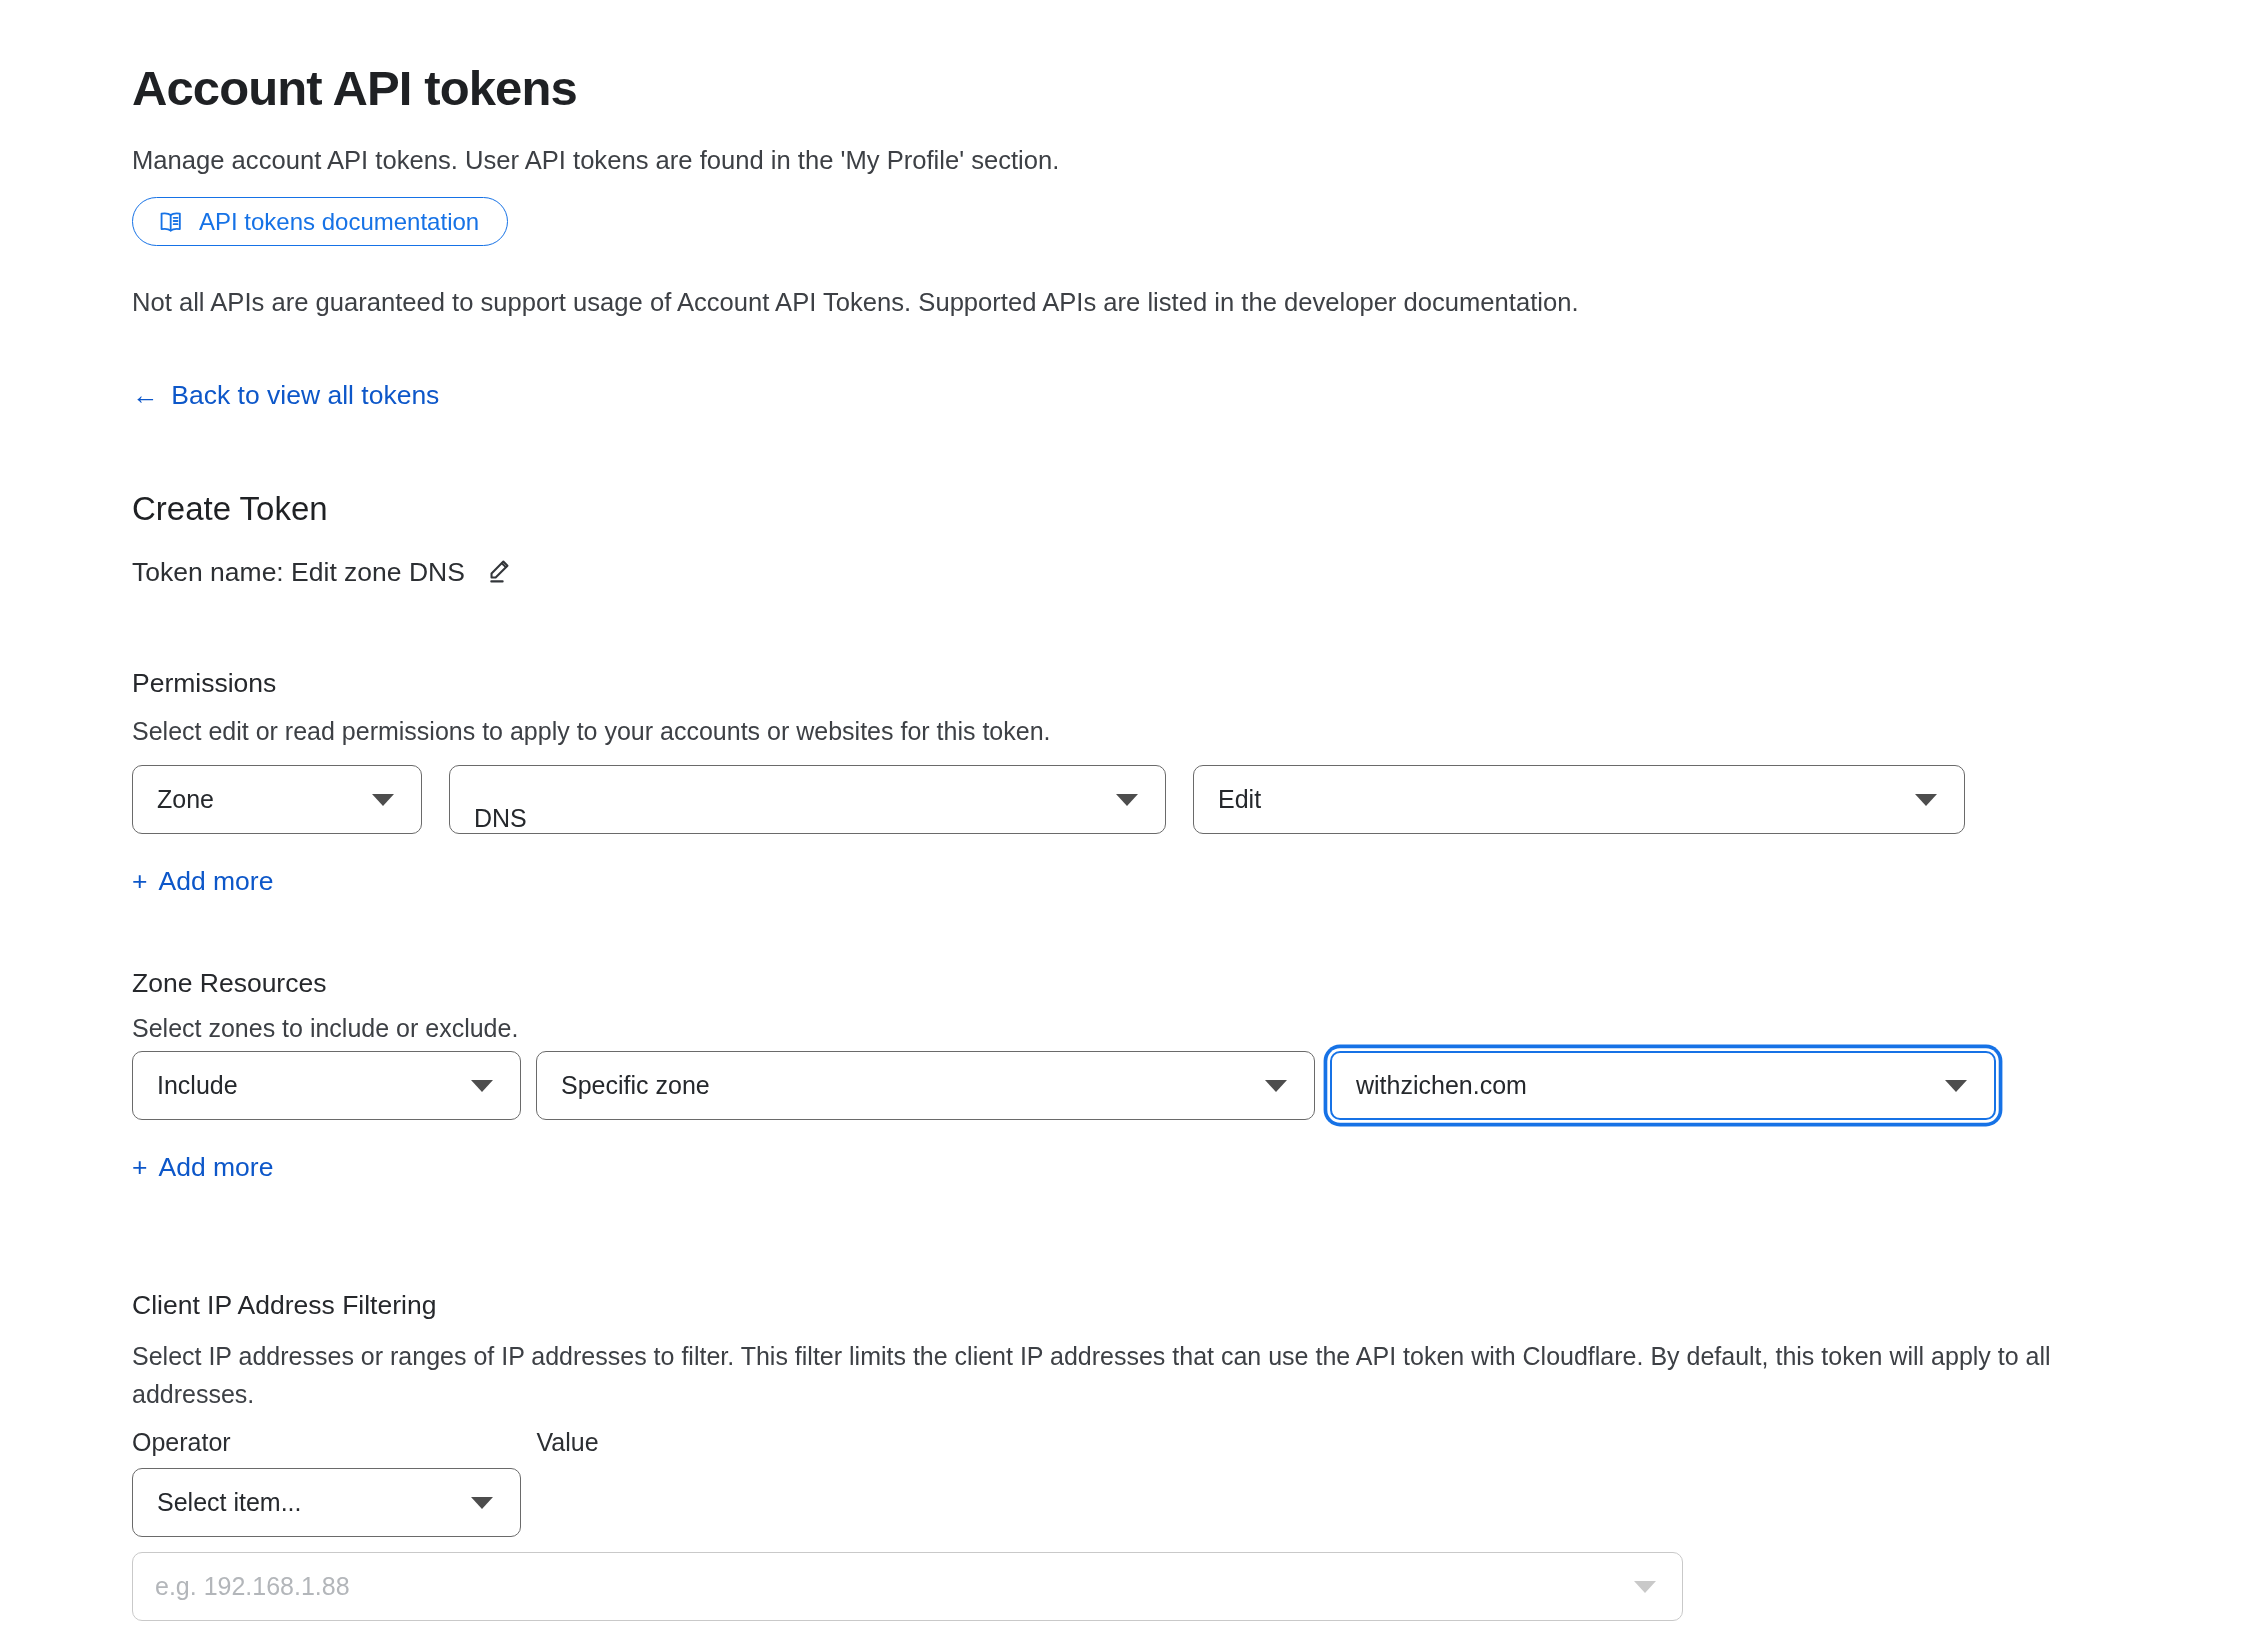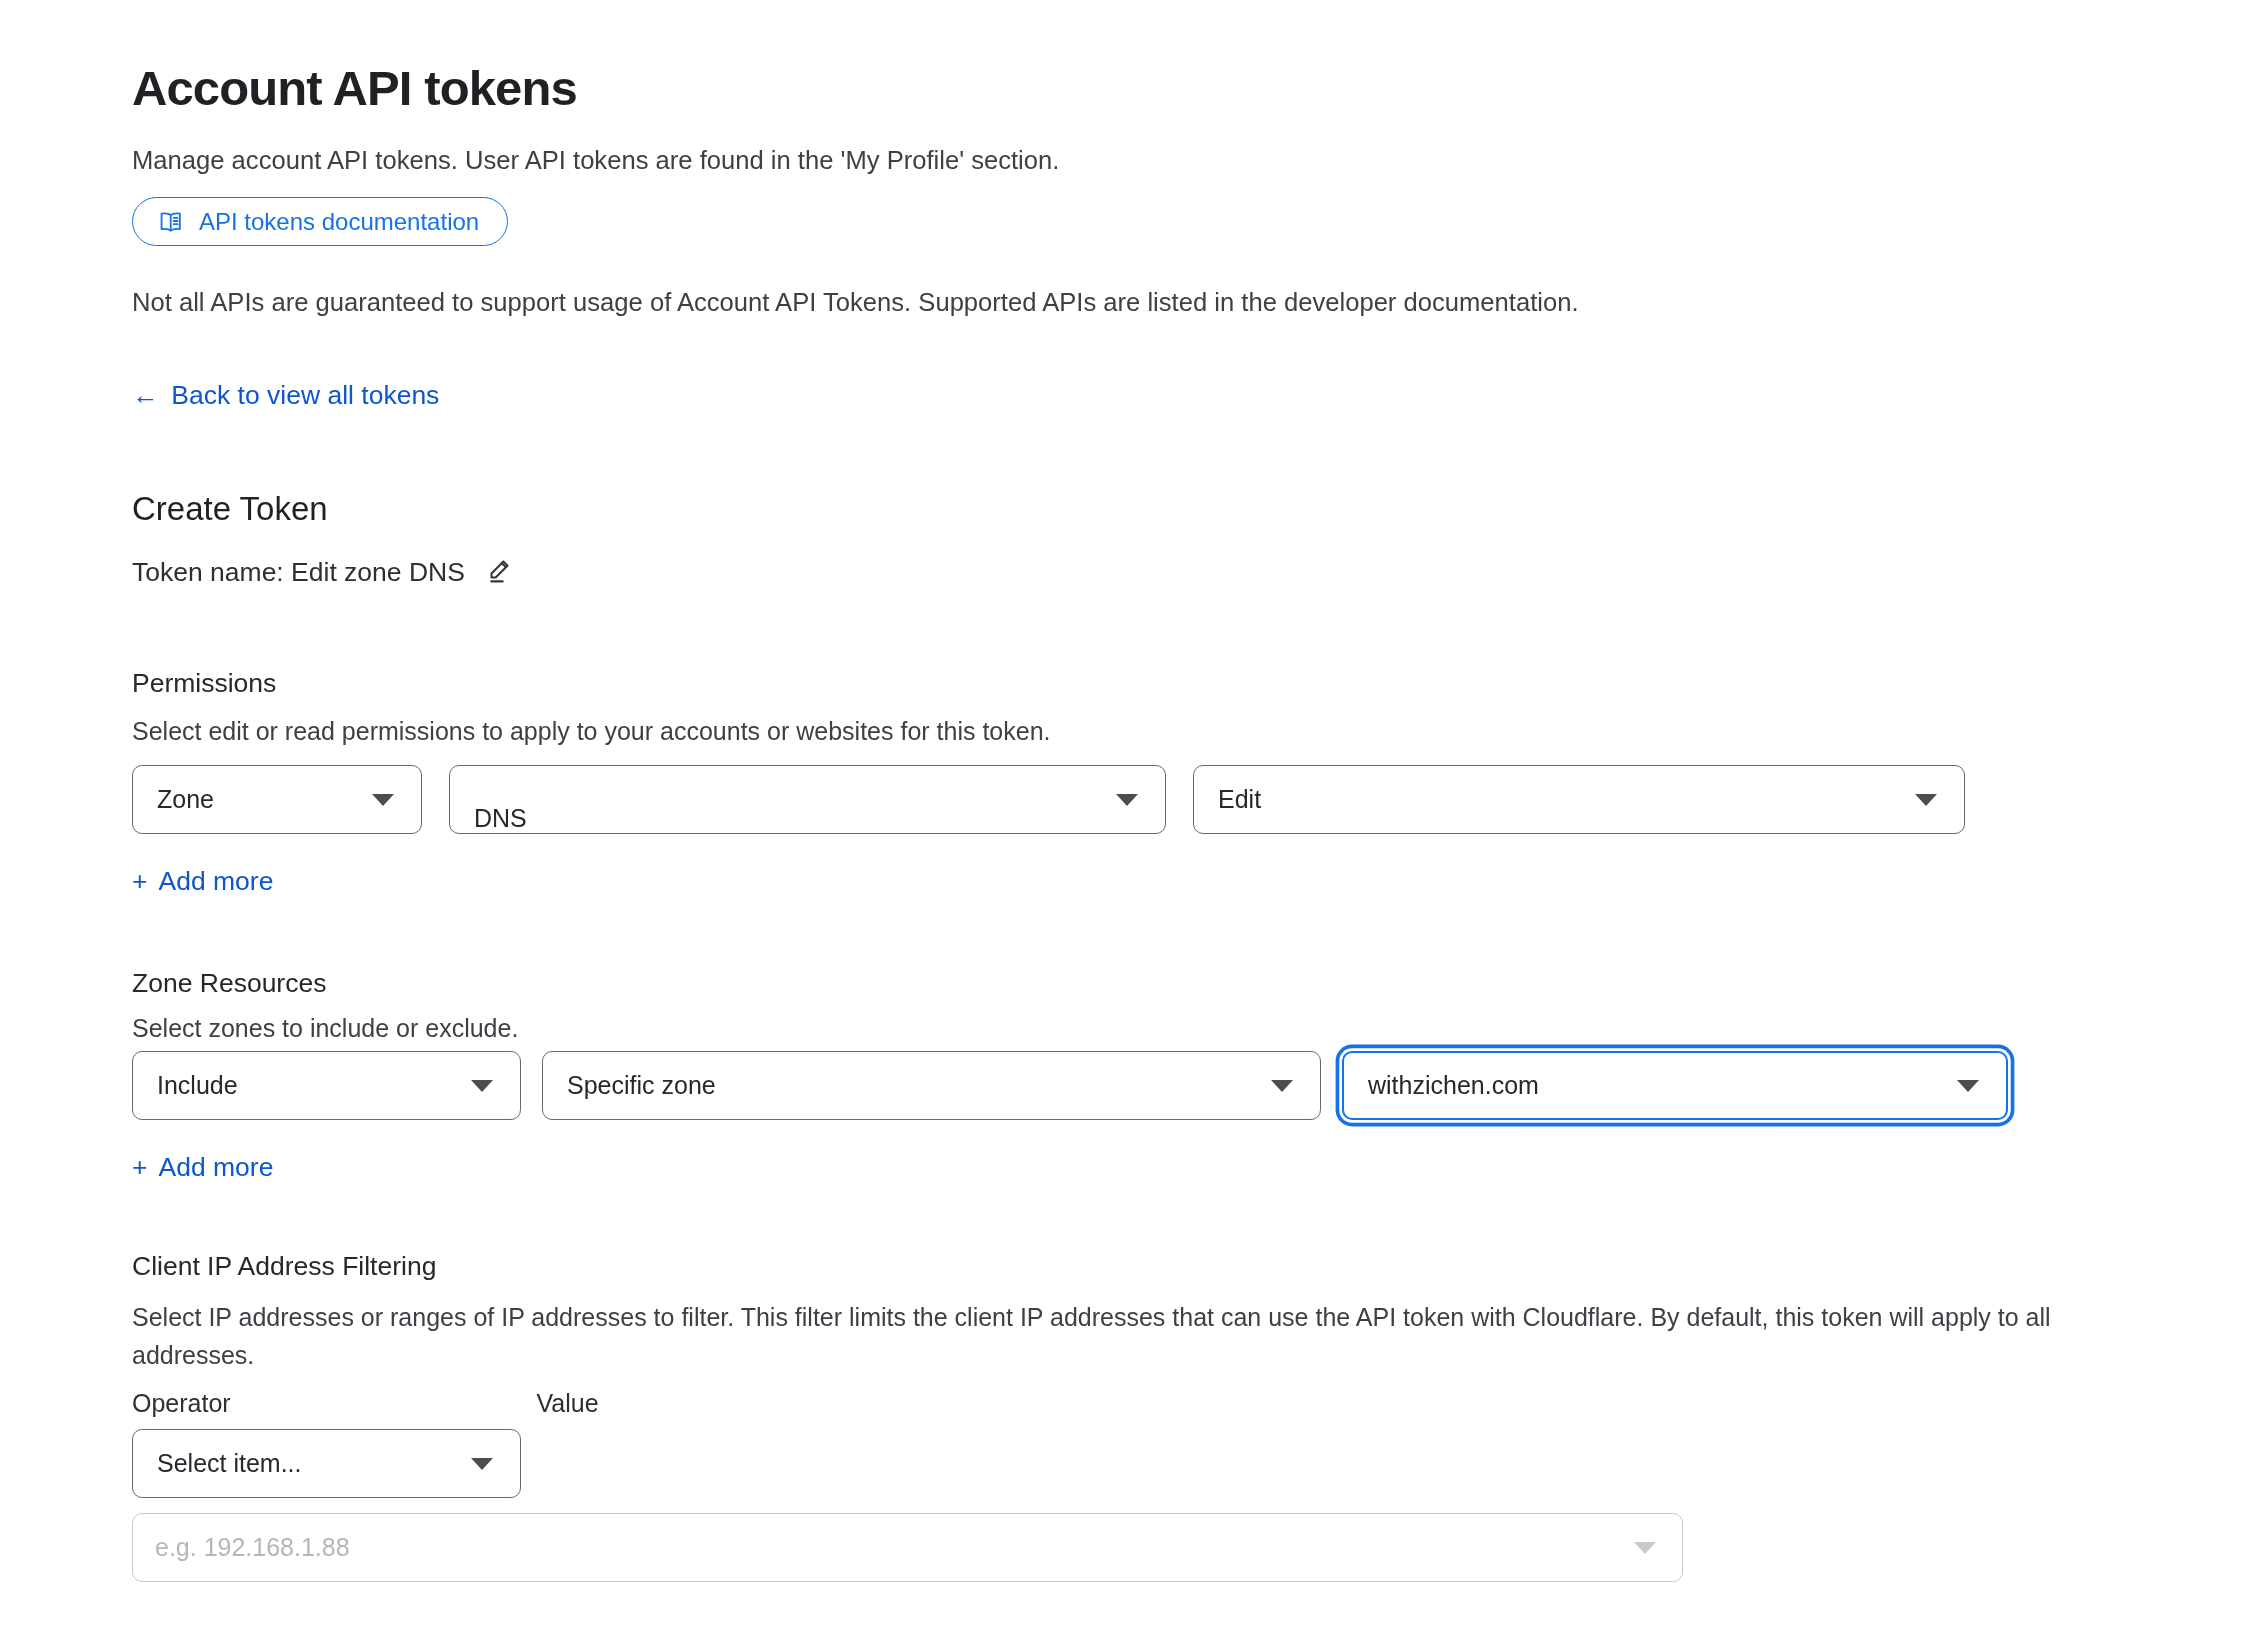--- a/index.html
+++ b/index.html
@@ -99,42 +99,42 @@
     background:none;border:none;padding:0;margin:0;cursor:pointer;display:inline-flex;
   }
   .section-heading{
     margin-top:77px;
     font-size:26.5px;
     line-height:33px;
     font-weight:400;
     color:#26282c;
   }
   .section-heading.zone-res{margin-top:69px;}
-  .section-heading.client-ip{margin-top:66px;}
+  .section-heading.client-ip{margin-top:105px;}
   .section-desc{
     margin-top:16.4px;
     font-size:25px;
     line-height:31px;
     color:var(--body);
   }
   .section-desc.tight{margin-top:12.8px;}
   .ip-desc{
     margin-top:14.6px;
     font-size:25px;
     line-height:38px;
     color:var(--body);
     max-width:2010px;
   }
   .select-row{
     display:flex;
     gap:27px;
     margin-top:18px;
     align-items:flex-start;
   }
-  .select-row.zone-row{gap:21px;margin-top:7.3px;}
+  .select-row.zone-row{gap:15px;margin-top:7.3px;}
   .select-row.ip-row{gap:15.5px;margin-top:11px;flex-direction:column;}
   .select{
     position:relative;
     height:69px;
     border:1.8px solid var(--select-border);
     border-radius:10px;
     background:#ffffff;
     display:flex;
     align-items:center;
     padding:0 58px 0 24px;

